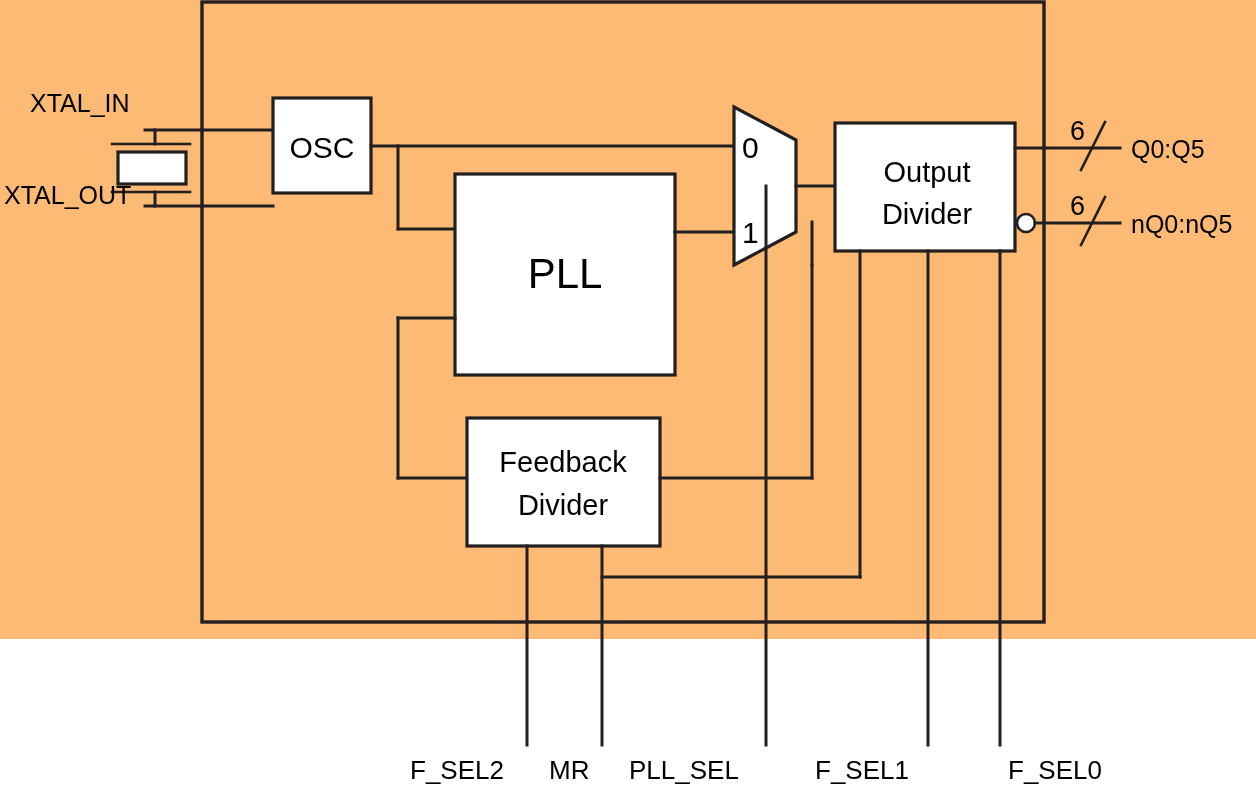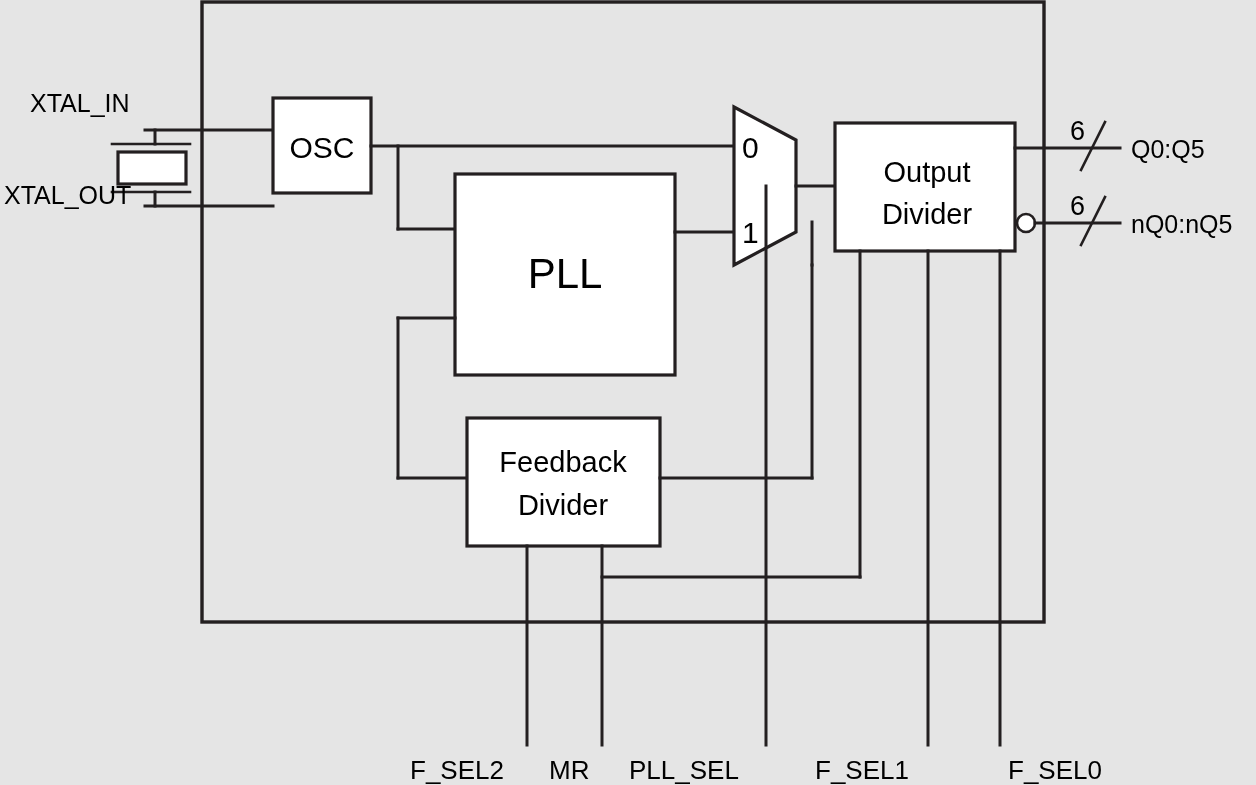--- a/index.html
+++ b/index.html
@@ -10,22 +10,22 @@
   }
   body {
     font-family: "Liberation Sans", sans-serif;
     width: 1256px;
     height: 785px;
     overflow: hidden;
   }
   #diagram-root {
     position: relative;
     width: 1256px;
-    height: 785px;
-    background: #e5e5e5;
+    height: 639px;
+    background: #fdba74;
   }
   svg#schematic {
     position: absolute;
     top: 0;
     left: 0;
     width: 1256px;
     height: 785px;
   }
   .wire {
     stroke: #231f20;

